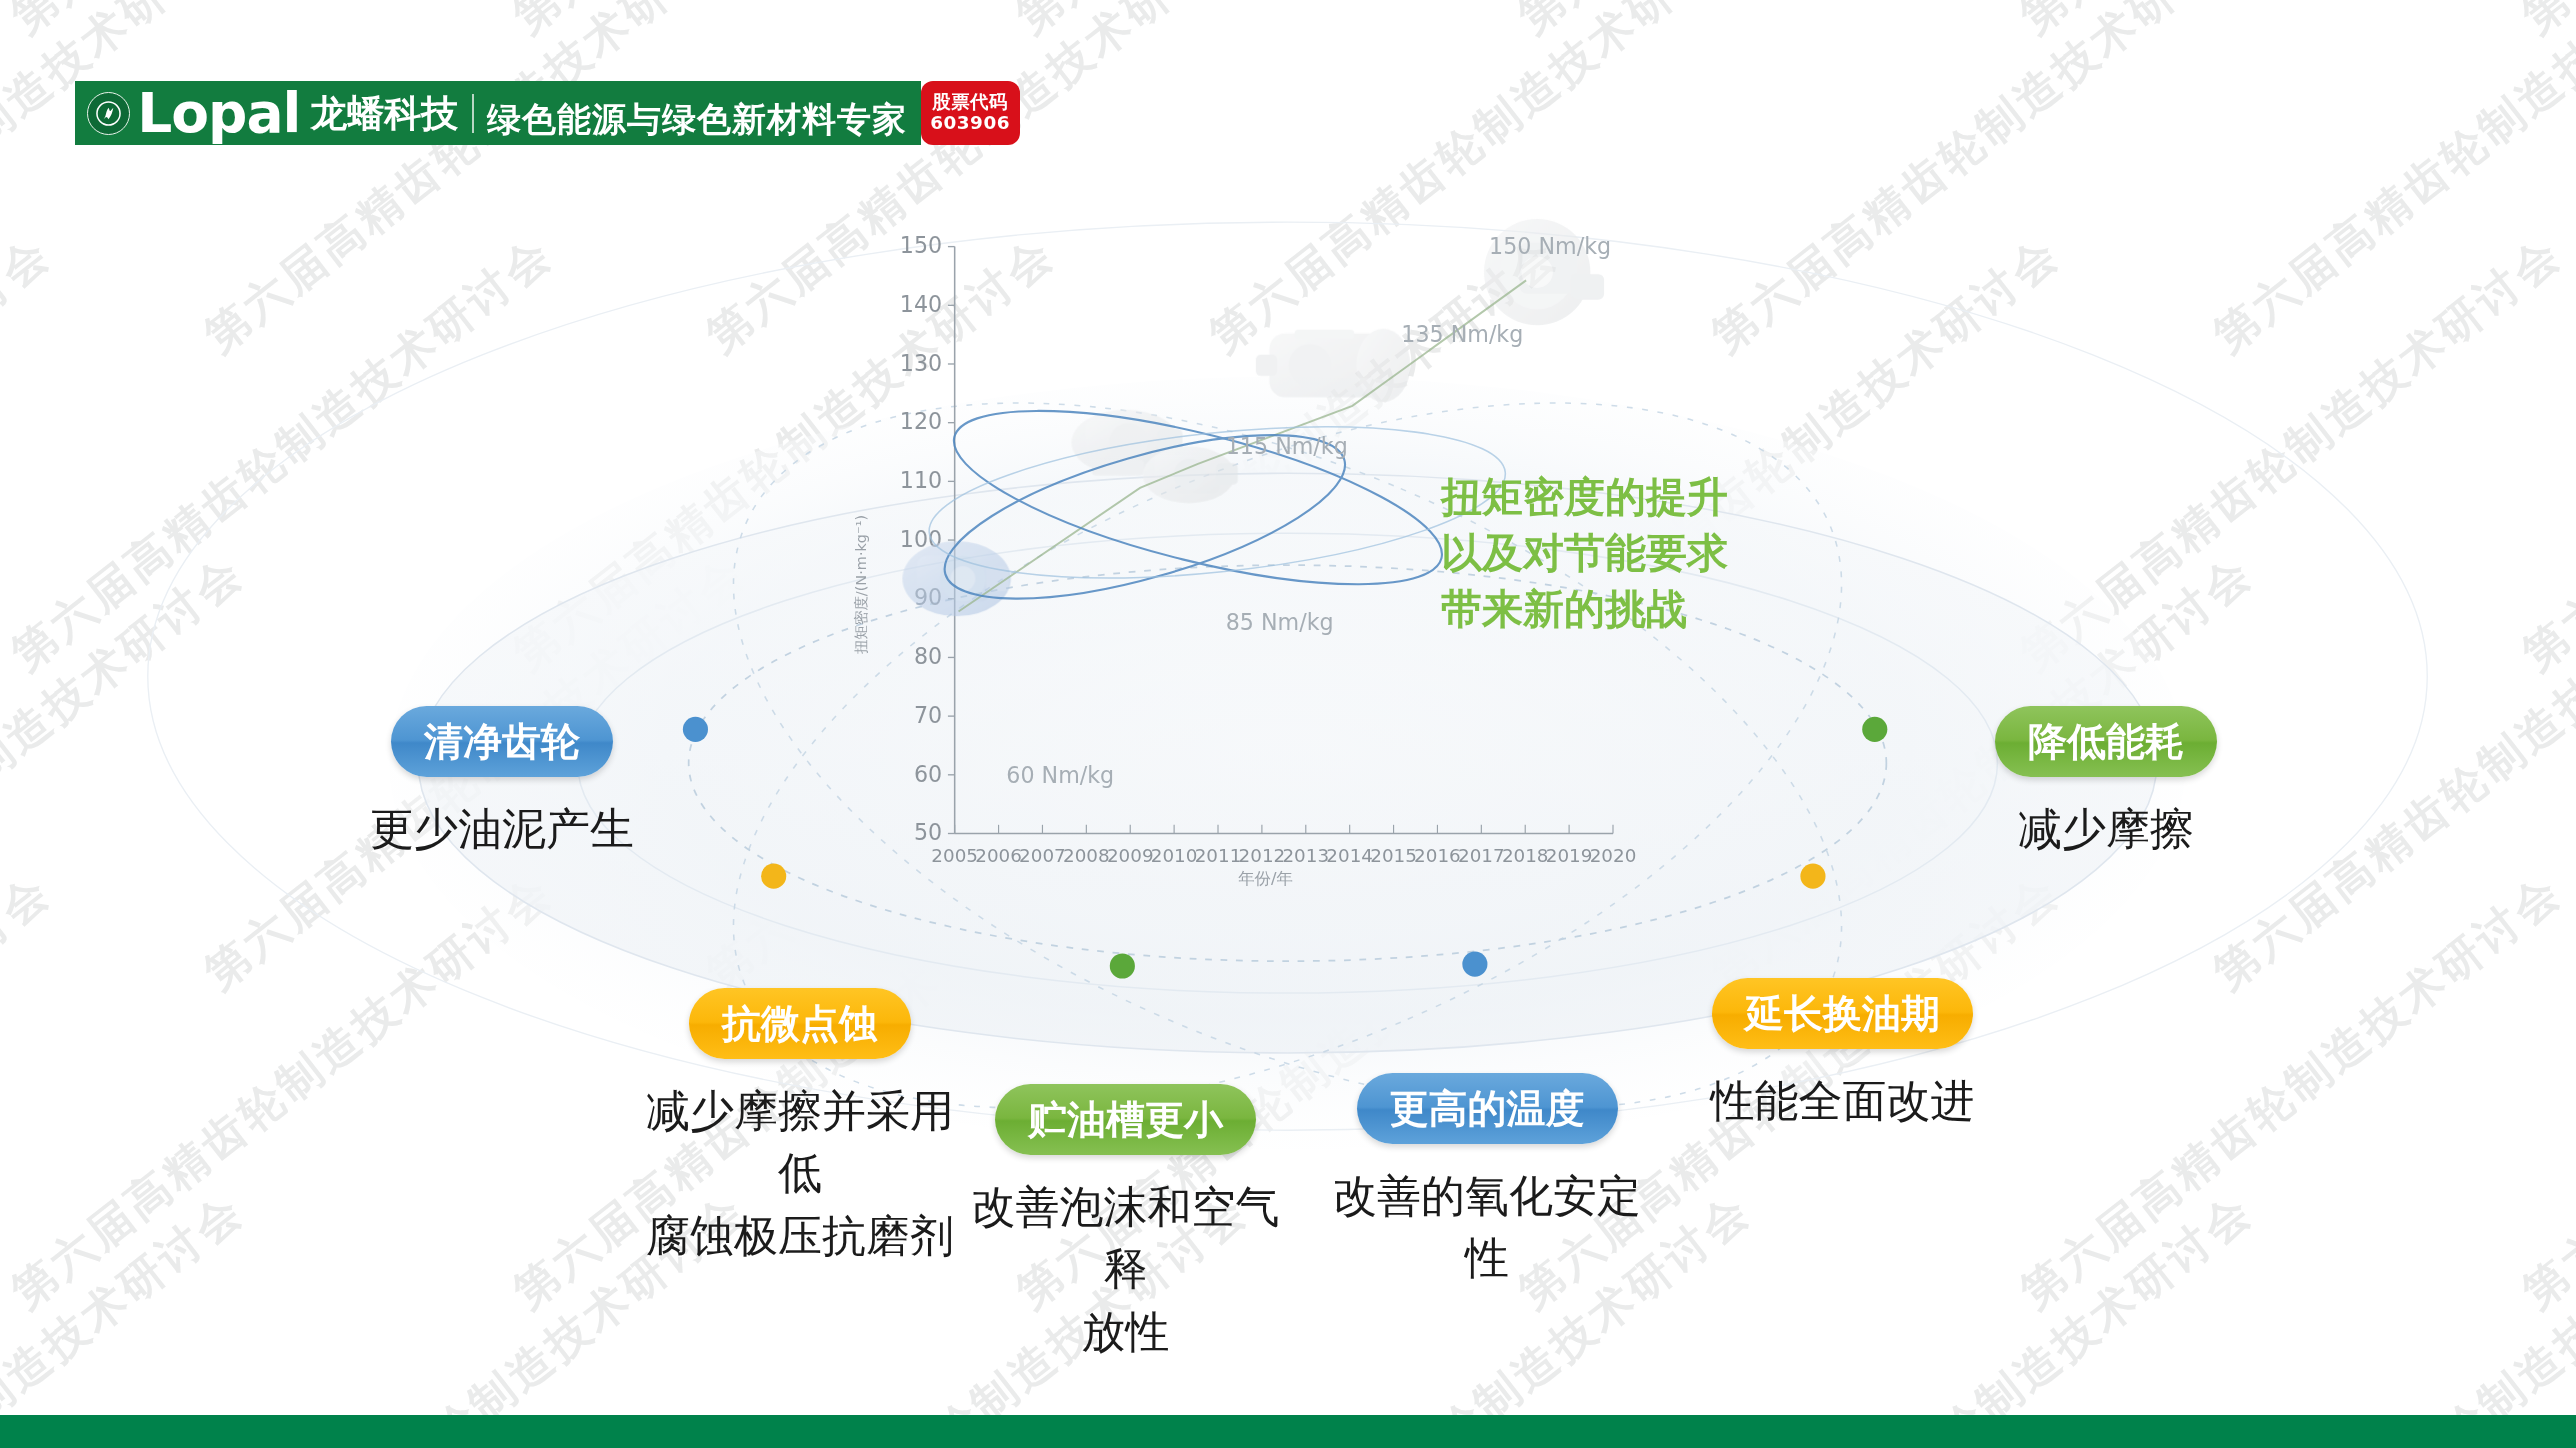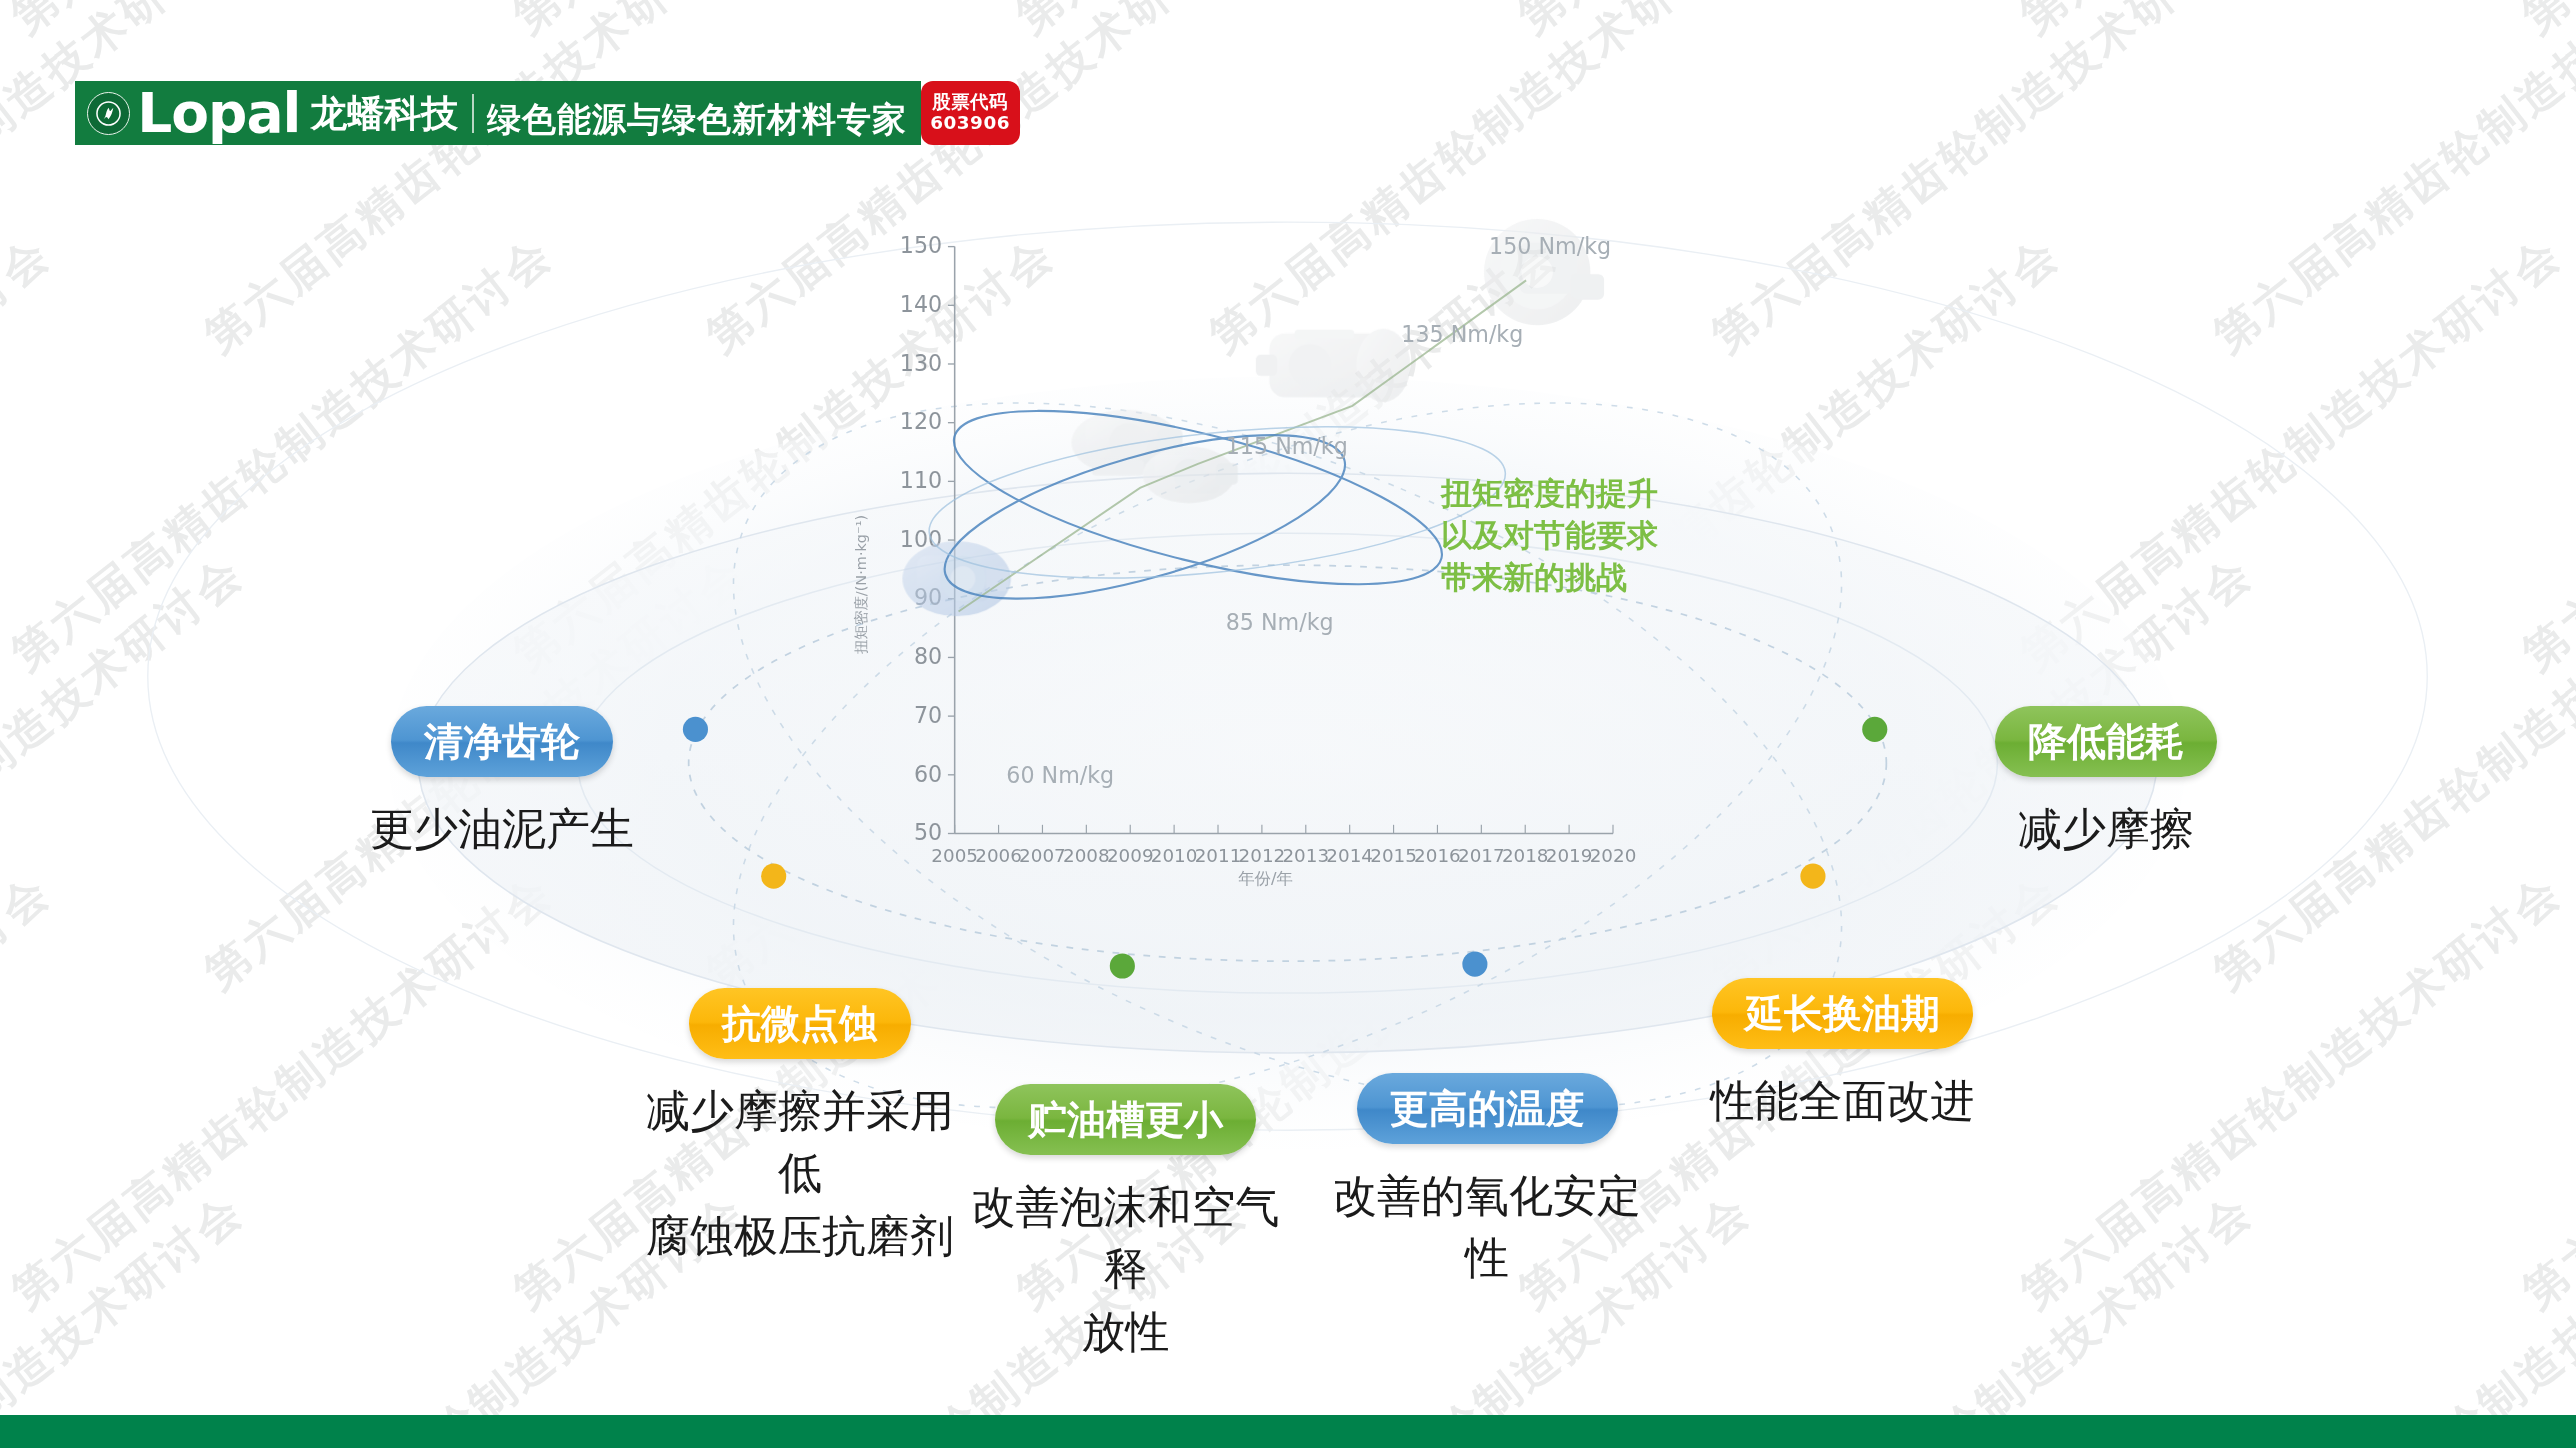--- a/index.html
+++ b/index.html
@@ -47,22 +47,22 @@
 
   
   .orbit-svg{position:absolute;left:0;top:0;width:2576px;height:1449px;z-index:2;pointer-events:none;}
 
   
   .chart{position:absolute;left:850px;top:208px;width:831px;height:695px;z-index:3;}
   .chart svg{display:block;}
 
   
   .callout{position:absolute;left:1441px;top:473px;z-index:7;
-    color:#7DBF45;font-size:31px;font-weight:700;line-height:1.36;
-    font-family:Liberation Serif, serif;white-space:pre-line;}
+    color:#7DBF45;font-size:41px;font-weight:700;line-height:1.36;
+    font-family:Liberation Mono, monospace;white-space:pre-line;}
 
   
   .node{position:absolute;z-index:8;display:flex;flex-direction:column;align-items:center;margin-top:12px;}
   .pill{border-radius:965px;padding:9.7px 33px;color:#ffffff;font-size:39px;font-weight:700;
     line-height:1.32;white-space:nowrap;text-align:center;
     font-family:"DejaVu Serif","Liberation Serif",serif;
     box-shadow:0 2.9px 6.8px rgba(0,0,0,.16);}
   .pill.blue{background:linear-gradient(180deg,#6aa9dd 0%,#4e95d2 48%,#3f88c9 52%,#5ea2da 100%);}
   .pill.green{background:linear-gradient(180deg,#8fc45c 0%,#7ab63f 48%,#6cae33 52%,#86c052 100%);}
   .pill.gold{background:linear-gradient(180deg,#ffc524 0%,#fcb70a 48%,#f7ad00 52%,#ffbe16 100%);}

